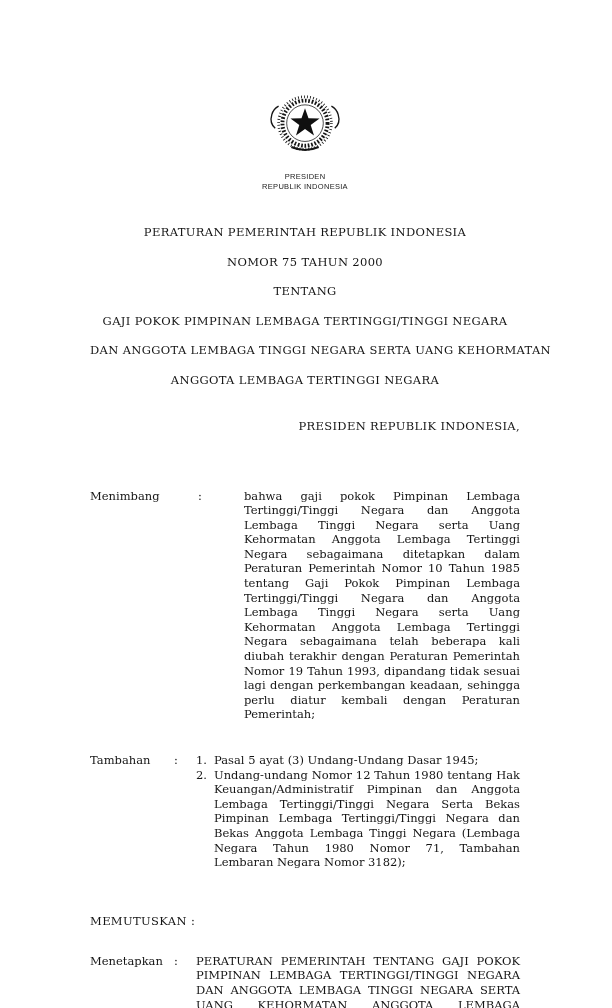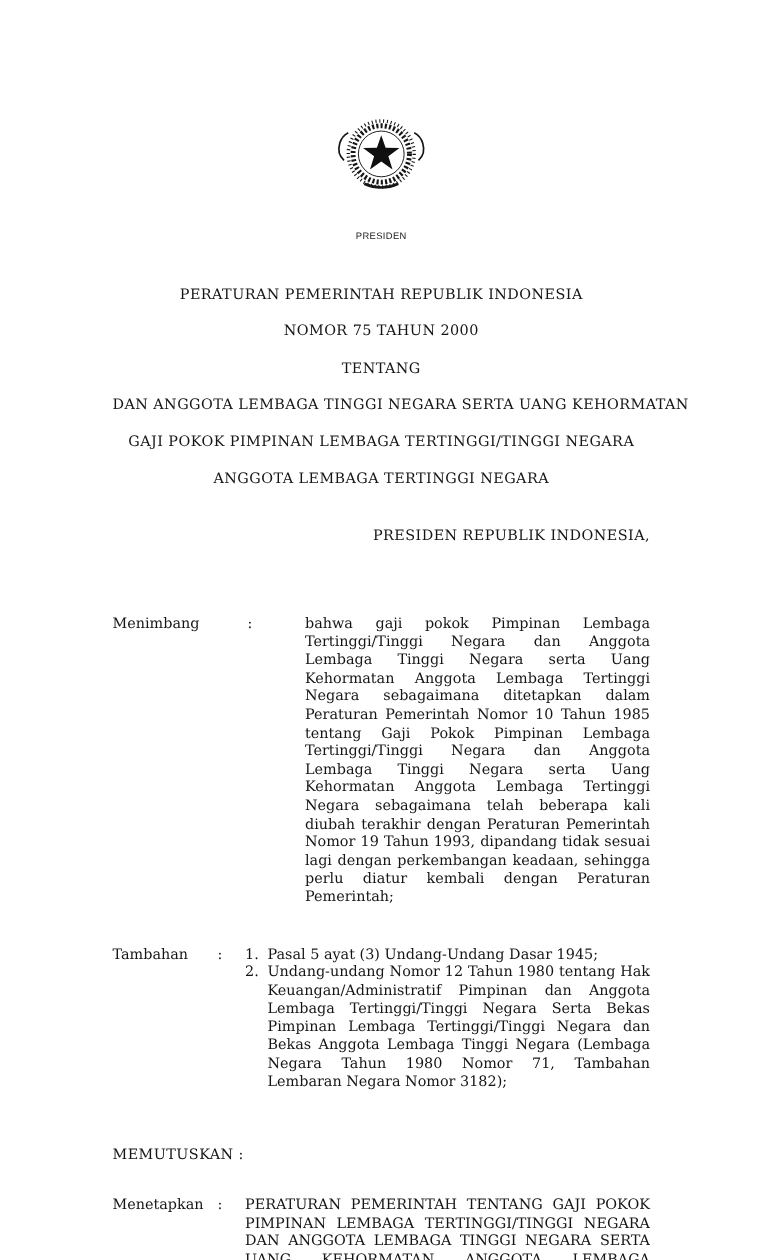--- a/index.html
+++ b/index.html
@@ -20,21 +20,21 @@
   }
   
   .emblem {
     text-align: center;
     margin-bottom: 6px;
   }
   .emblem svg {
     display: inline-block;
   }
   .emblem-caption {
-    margin-top: 16px;
+    margin-top: 4px;
     font-family: "Liberation Sans", sans-serif;
     font-size: 7.5px;
     line-height: 9.5px;
     letter-spacing: 0.3px;
     color: #1a1a1a;
   }
   
   .title-block {
     margin-top: 34px;
     text-align: center;
@@ -109,29 +109,30 @@
 
       <path d="M15 52 q -7 -6 -4 -16 q 2 -7 8 -10" fill="none" stroke="#161616" stroke-width="1.6"></path>
       <path d="M85 52 q 7 -6 4 -16 q -2 -7 -8 -10" fill="none" stroke="#161616" stroke-width="1.6"></path>
 
       <path d="M34 74 q 16 7 32 0" fill="none" stroke="#161616" stroke-width="2.4"></path>
 
       <polygon points="50,28.5 54.1,40.3 67.1,40.4 56.7,48.2 60.6,60.6 50,53 39.4,60.6 43.3,48.2 32.9,40.4 45.9,40.3" fill="#101010"></polygon>
     </svg>
     <div class="emblem-caption">
       <div>PRESIDEN</div>
+      <div>REPUBLIK INDONESIA</div>
     </div>
   </div>
 
   <div class="title-block">
     <div class="title-line">PERATURAN PEMERINTAH REPUBLIK INDONESIA</div>
     <div class="title-line">NOMOR 75 TAHUN 2000</div>
     <div class="title-line">TENTANG</div>
+    <div class="title-line">GAJI POKOK PIMPINAN LEMBAGA TERTINGGI/TINGGI NEGARA</div>
     <div class="title-line">DAN ANGGOTA LEMBAGA TINGGI NEGARA SERTA UANG KEHORMATAN</div>
-    <div class="title-line">GAJI POKOK PIMPINAN LEMBAGA TERTINGGI/TINGGI NEGARA</div>
     <div class="title-line">ANGGOTA LEMBAGA TERTINGGI NEGARA</div>
   </div>
 
   <div class="salutation">PRESIDEN REPUBLIK INDONESIA,</div>
 
   <div class="section sec-menimbang">
     <div class="label">Menimbang</div>
     <div class="colon">:</div>
     <div class="content">bahwa gaji pokok Pimpinan Lembaga Tertinggi/Tinggi Negara dan Anggota Lembaga Tinggi Negara serta Uang Kehormatan Anggota Lembaga Tertinggi Negara sebagaimana ditetapkan dalam Peraturan Pemerintah Nomor 10 Tahun 1985 tentang Gaji Pokok Pimpinan Lembaga Tertinggi/Tinggi Negara dan Anggota Lembaga Tinggi Negara serta Uang Kehormatan Anggota Lembaga Tertinggi Negara sebagaimana telah beberapa kali diubah terakhir dengan Peraturan Pemerintah Nomor 19 Tahun 1993, dipandang tidak sesuai lagi dengan perkembangan keadaan, sehingga perlu diatur kembali dengan Peraturan Pemerintah;</div>
   </div>

